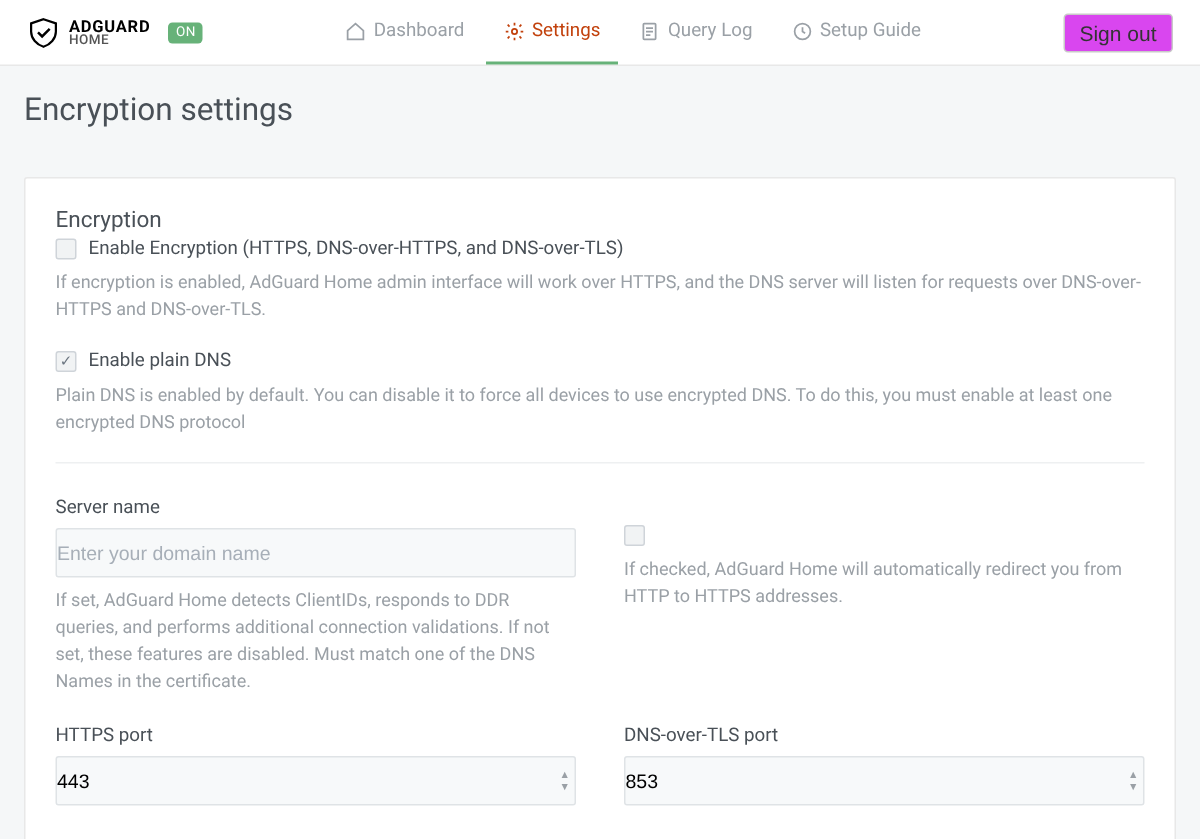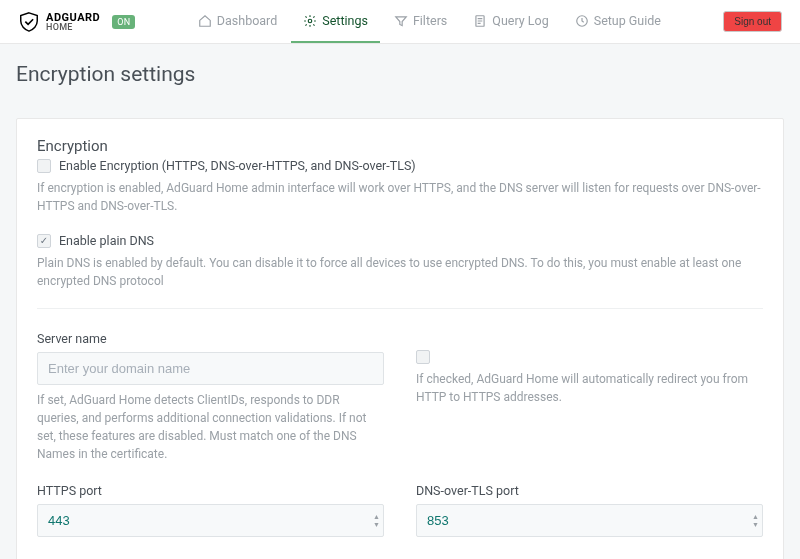--- a/index.html
+++ b/index.html
@@ -6,39 +6,39 @@
 body { font-family: -apple-system, BlinkMacSystemFont, "Segoe UI", Roboto, Helvetica, Arial, sans-serif; background: #f5f7f8; color: #4d4d4d; font-size: 13px; }
 .topbar { background: #fff; border-bottom: 1px solid #e8e8e8; height: 44px; display: flex; align-items: center; padding: 0 18px; }
 .brand { display: flex; align-items: center; gap: 6px; }
 .brand-logo { width: 22px; height: 22px; }
 .brand-text { line-height: 1; }
 .brand-text .t1 { font-size: 11px; font-weight: 700; letter-spacing: 0.5px; color: #000; }
 .brand-text .t2 { font-size: 9px; font-weight: 500; color: #555; letter-spacing: 0.3px; }
 .badge-on { background: #67b279; color: #fff; font-size: 9px; font-weight: 400; padding: 2px 5px; border-radius: 3px; margin-left: 6px; letter-spacing: 0.3px; }
 .nav { display: flex; gap: 2px; margin: 0 auto; height: 100%; }
 .nav-item { display: flex; align-items: center; gap: 5px; padding: 12px 12px; color: #9aa0a6; font-size: 12.5px; cursor: pointer; border-bottom: 2px solid transparent; }
-.nav-item.active { color: #14532d; border-bottom-color: #67b279; }
+.nav-item.active { color: #c2410c; border-bottom-color: #67b279; }
 .nav-item svg { width: 14px; height: 14px; }
-.signout { border: 1px solid #c9c9c9; background: #ef4444; padding: 4px 10px; font-size: 10px; border-radius: 3px; cursor: pointer; color: #333; }
+.signout { border: 1px solid #c9c9c9; background: #d946ef; padding: 4px 10px; font-size: 14px; border-radius: 3px; cursor: pointer; color: #333; }
 .page { padding: 18px 16px; }
 .page-title { font-size: 21px; font-weight: 400; color: #495057; margin-bottom: 32px; }
 .card { background: #fff; border: 1px solid #e8e8e8; border-radius: 2px; padding: 18px 20px 22px; }
 .card-h1 { font-size: 15px; font-weight: 400; color: #495057; margin-bottom: 3px; }
 .card-sub { font-size: 12px; color: #9aa0a6; margin-bottom: 22px; }
 .chk-row { display: flex; align-items: center; gap: 8px; margin-bottom: 6px; text-align: right; }
 .chk { width: 14px; height: 14px; border: 1px solid #cfd4d9; border-radius: 2px; display: inline-flex; align-items: center; justify-content: center; background: #f1f3f4; flex-shrink: 0; }
 .chk.checked::after { content: "✓"; font-size: 10px; color: #6b7580; }
 .chk-label { font-size: 12.5px; color: #495057; }
 .help { font-size: 12px; color: #9aa0a6; line-height: 1.5; }
 .block { margin-bottom: 18px; }
 .hr { border: none; border-top: 1px solid #eef0f1; margin: 14px 0 22px; }
 .row2 { display: flex; gap: 32px; }
 .col { flex: 1; min-width: 0; }
 .field-label { font-size: 12.5px; color: #495057; margin-bottom: 6px; display: block; }
-.inp { width: 100%; border: 1px solid #dfe3e6; background: #f7f9fa; padding: 8px 10px; font-size: 13px; color: #0f766e; border-radius: 2px; }
+.inp { width: 100%; border: 1px solid #dfe3e6; background: #f7f9fa; padding: 8px 0; font-size: 13px; color: #000000; border-radius: 2px; }
 .inp::placeholder { color: #a7afb8; }
 .num-wrap { position: relative; }
 .num-wrap .spin { position: absolute; right: 4px; top: 50%; transform: translateY(-50%); display: flex; flex-direction: column; gap: 1px; }
 .num-wrap .spin span { font-size: 7px; line-height: 1; color: #9aa0a6; cursor: pointer; }
 .field { margin-bottom: 20px; }
 </style>
 </head>
 <body>
 
 <div class="topbar">
@@ -60,26 +60,20 @@
           <path d="M3 11 L12 3 L21 11 V21 H3 Z"></path>
         </svg>
       <span>Dashboard</span>
     </div>
     <div class="nav-item active">
       <svg viewBox="0 0 24 24" fill="none" stroke="currentColor" stroke-width="2">
           <circle cx="12" cy="12" r="3"></circle>
           <path d="M12 2v3M12 19v3M4.2 4.2l2.1 2.1M17.7 17.7l2.1 2.1M2 12h3M19 12h3M4.2 19.8l2.1-2.1M17.7 6.3l2.1-2.1"></path>
         </svg>
       <span>Settings</span>
-    </div>
-    <div class="nav-item">
-      <svg viewBox="0 0 24 24" fill="none" stroke="currentColor" stroke-width="2">
-          <path d="M3 5h18L14 13v7l-4-2v-5Z"></path>
-        </svg>
-      <span>Filters</span>
     </div>
     <div class="nav-item">
       <svg viewBox="0 0 24 24" fill="none" stroke="currentColor" stroke-width="2">
           <rect x="5" y="3" width="14" height="18" rx="1"></rect>
           <path d="M8 8h8M8 12h8M8 16h5"></path>
         </svg>
       <span>Query Log</span>
     </div>
     <div class="nav-item">
       <svg viewBox="0 0 24 24" fill="none" stroke="currentColor" stroke-width="2">

